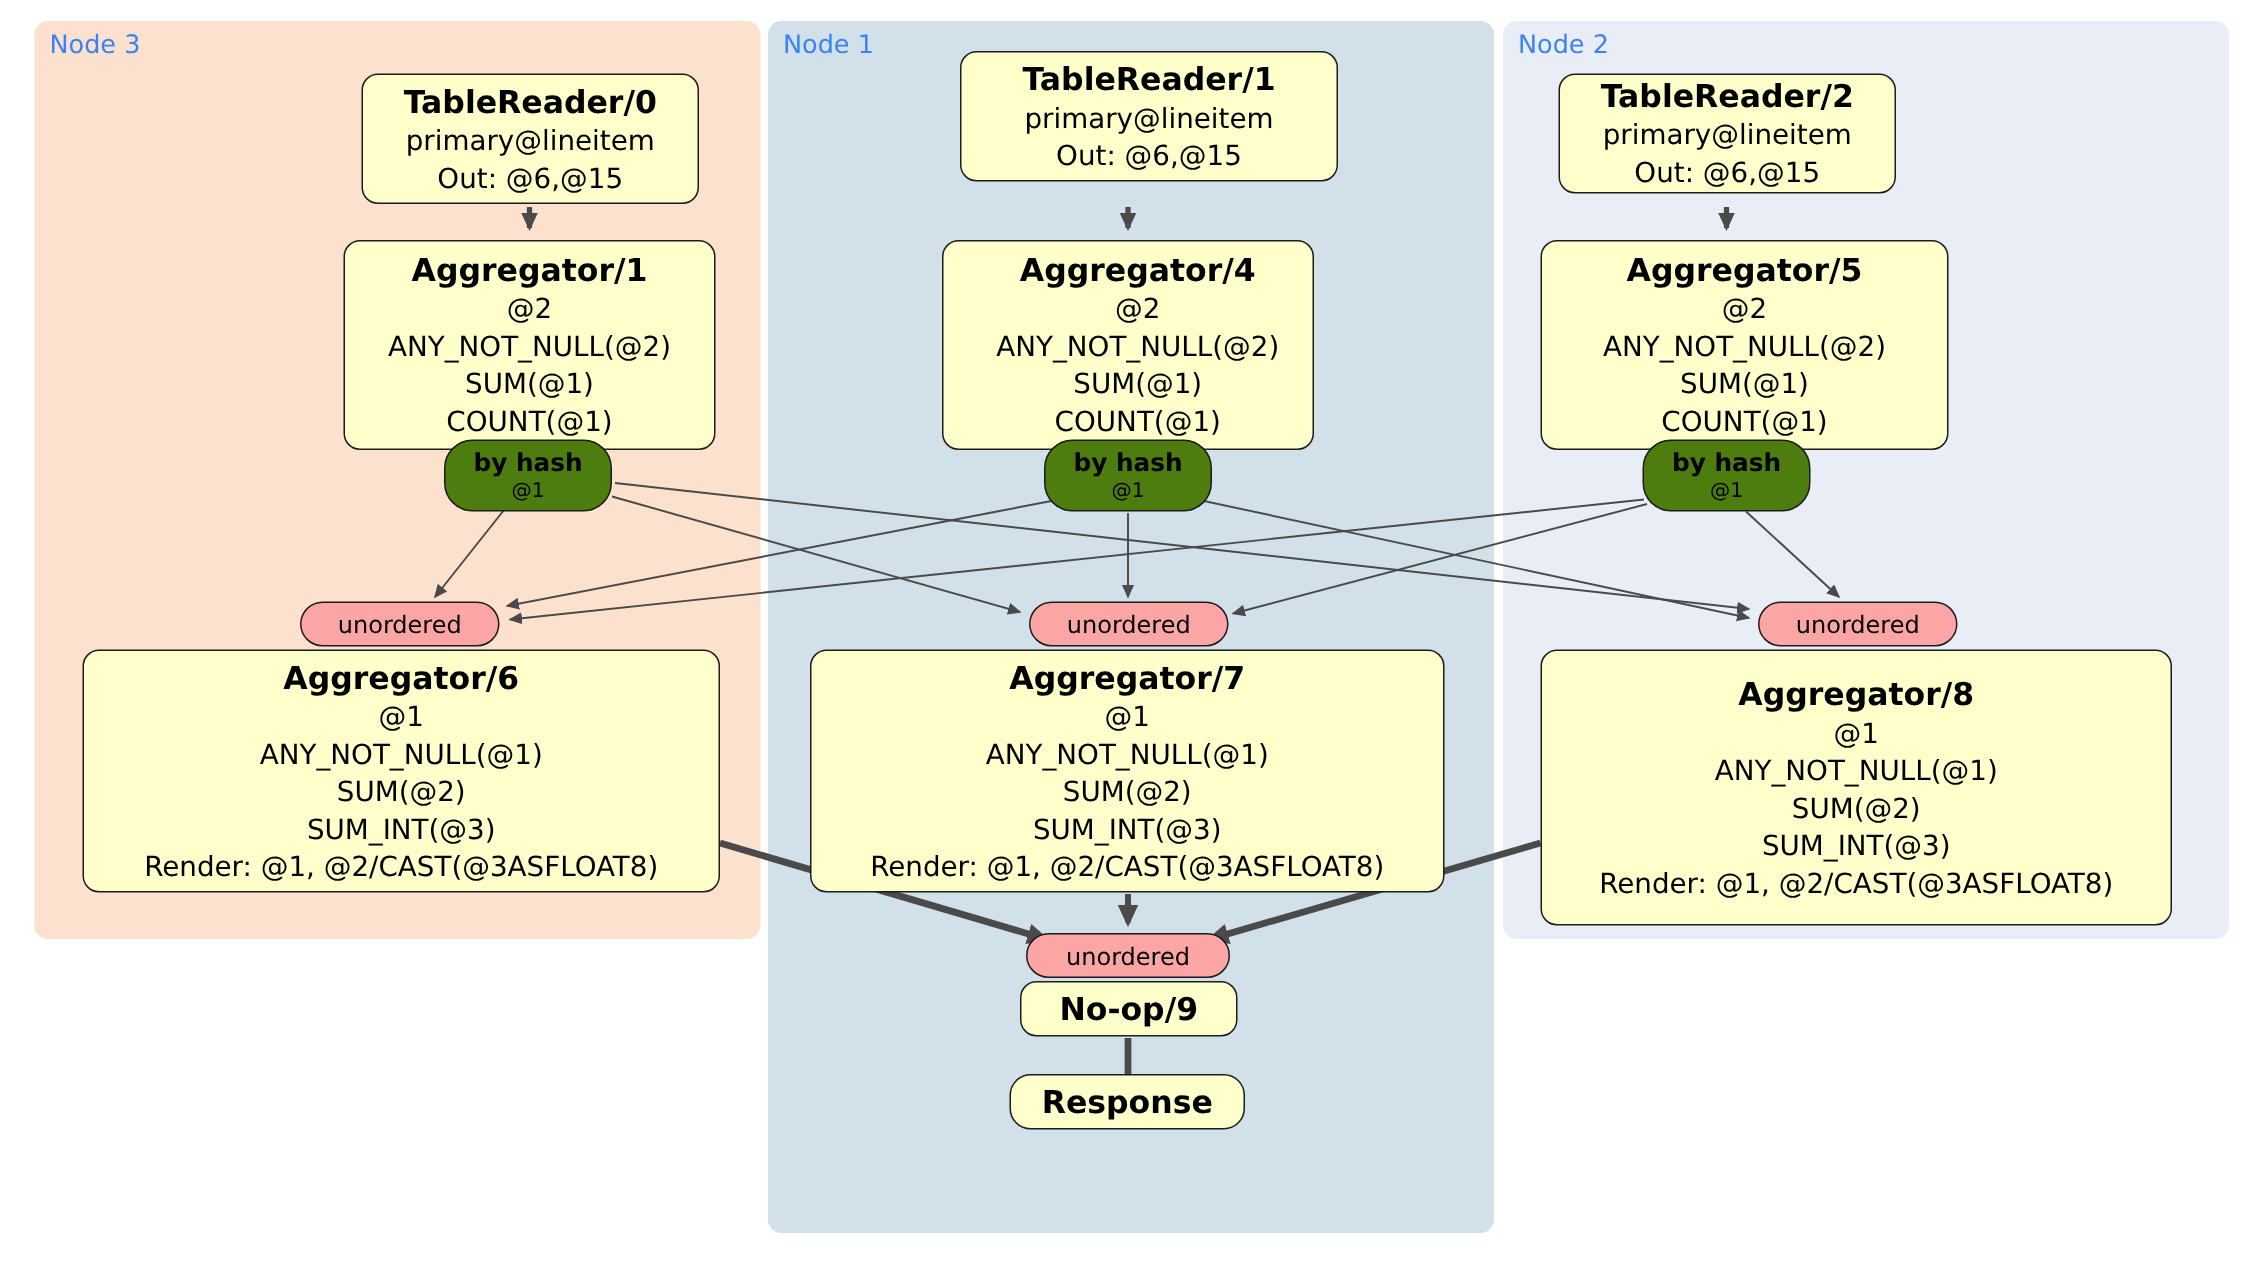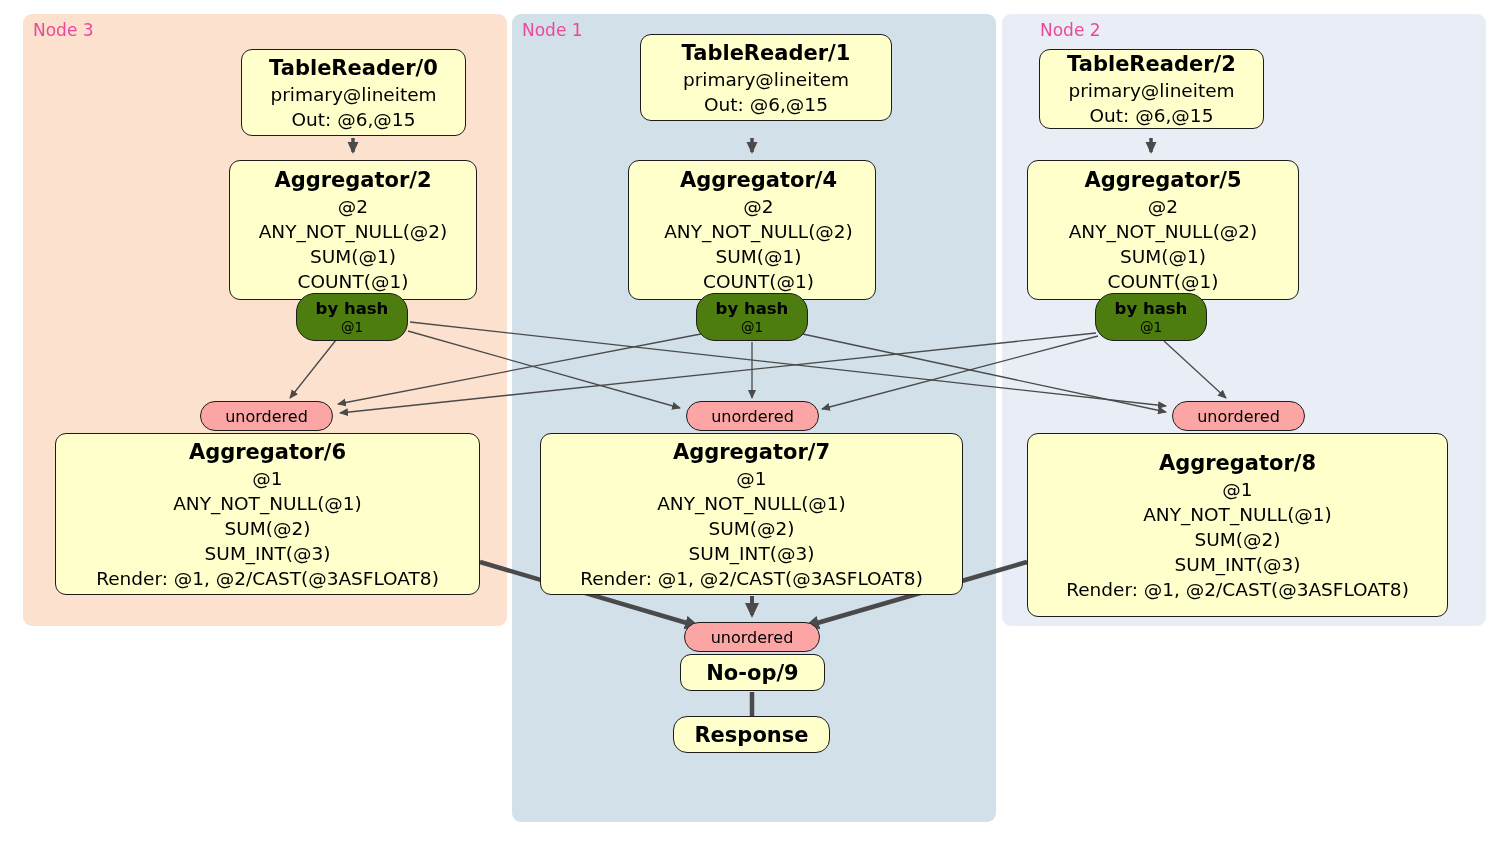--- a/index.html
+++ b/index.html
@@ -1,21 +1,21 @@
 <!DOCTYPE html>
 <html><head>
 <meta charset="utf-8">
 <style>
   html,body{margin:0;padding:0;background:#ffffff;}
   #canvas{
     position:relative;width:1504px;height:842px;background:#ffffff;overflow:hidden;
     font-family:"DejaVu Sans","Liberation Sans",sans-serif;color:#000;
   }
   .region{position:absolute;border-radius:9px;z-index:0;}
-  .region-label{position:absolute;font-size:17px;line-height:20px;color:#ec4899;}
+  .region-label{position:absolute;font-size:17px;line-height:20px;color:#3b82f6;}
   #svg-edges{position:absolute;left:0;top:0;z-index:1;}
   .nbox{
     position:absolute;z-index:2;background:#ffffcc;border:1.6px solid #1c1c1c;border-radius:11px;
     display:flex;flex-direction:column;justify-content:center;align-items:center;
     text-align:left;box-sizing:border-box;
   }
   .ntitle{font-size:21px;font-weight:bold;line-height:28px;white-space:nowrap;}
   .nline{font-size:18.5px;line-height:25px;white-space:nowrap;}
   .router{
     position:absolute;z-index:3;background:#4d7c0f;border:1.6px solid #1c1c1c;border-radius:19px;
@@ -34,21 +34,21 @@
 <body>
 
 <div id="canvas">
 
   <div class="region" style="left:23px;top:14px;width:484px;height:612px;background:#fce1ce;"></div>
   <div class="region" style="left:512px;top:14px;width:484px;height:808px;background:#d2e0ea;"></div>
   <div class="region" style="left:1002px;top:14px;width:484px;height:612px;background:#e9eef6;"></div>
 
   <div class="region-label" style="left:33px;top:20px;">Node 3</div>
   <div class="region-label" style="left:522px;top:20px;">Node 1</div>
-  <div class="region-label" style="left:1012px;top:20px;margin-left:28px;">Node 2</div>
+  <div class="region-label" style="left:1012px;top:20px;">Node 2</div>
 
   <svg id="svg-edges" width="1504" height="842">
     <defs>
       <marker id="ah-thin" markerUnits="userSpaceOnUse" markerWidth="12" markerHeight="10" refX="8" refY="4" orient="auto">
         <path d="M0,0 L9,4 L0,8 z" fill="#4a4a4a"></path>
       </marker>
       <marker id="ah-mid" markerUnits="userSpaceOnUse" markerWidth="15" markerHeight="13" refX="10" refY="5.5" orient="auto">
         <path d="M0,0 L12,5.5 L0,11 z" fill="#4a4a4a"></path>
       </marker>
       <marker id="ah-thick" markerUnits="userSpaceOnUse" markerWidth="18" markerHeight="16" refX="12" refY="7" orient="auto">
@@ -87,21 +87,21 @@
     <div class="nline">primary@lineitem</div>
     <div class="nline">Out: @6,@15</div>
   </div>
   <div class="nbox" style="left:1039px;top:49px;width:225px;height:80px;">
     <div class="ntitle">TableReader/2</div>
     <div class="nline">primary@lineitem</div>
     <div class="nline">Out: @6,@15</div>
   </div>
 
   <div class="nbox" style="left:229px;top:160px;width:248px;height:140px;">
-    <div class="ntitle">Aggregator/2</div>
+    <div class="ntitle">Aggregator/1</div>
     <div class="nline">@2</div>
     <div class="nline">ANY_NOT_NULL(@2)</div>
     <div class="nline">SUM(@1)</div>
     <div class="nline">COUNT(@1)</div>
   </div>
   <div class="nbox" style="left:628px;top:160px;width:248px;height:140px;padding-left:13px;">
     <div class="ntitle">Aggregator/4</div>
     <div class="nline">@2</div>
     <div class="nline">ANY_NOT_NULL(@2)</div>
     <div class="nline">SUM(@1)</div>

